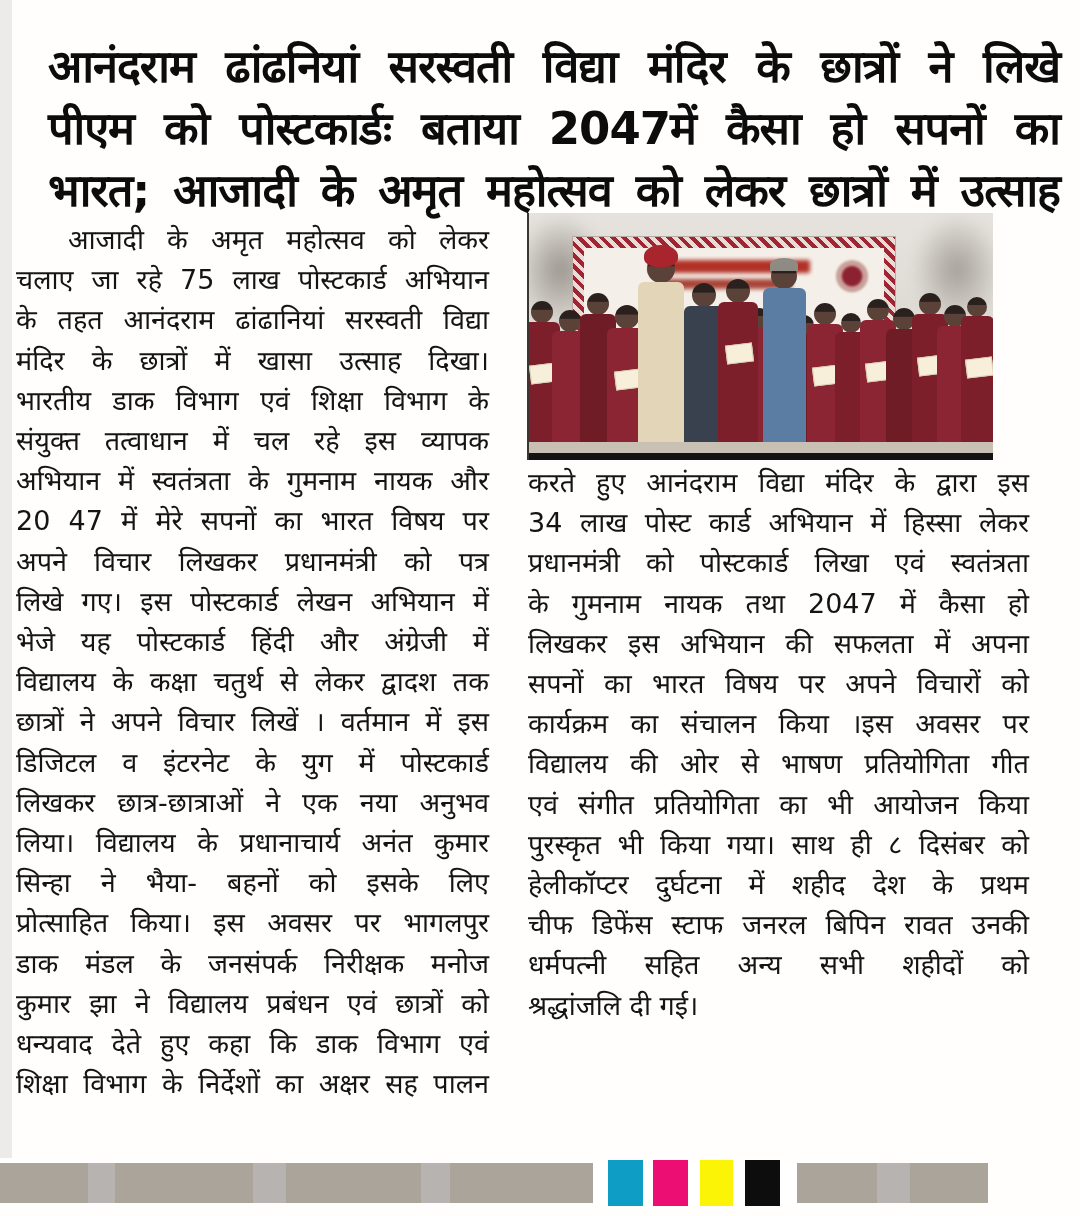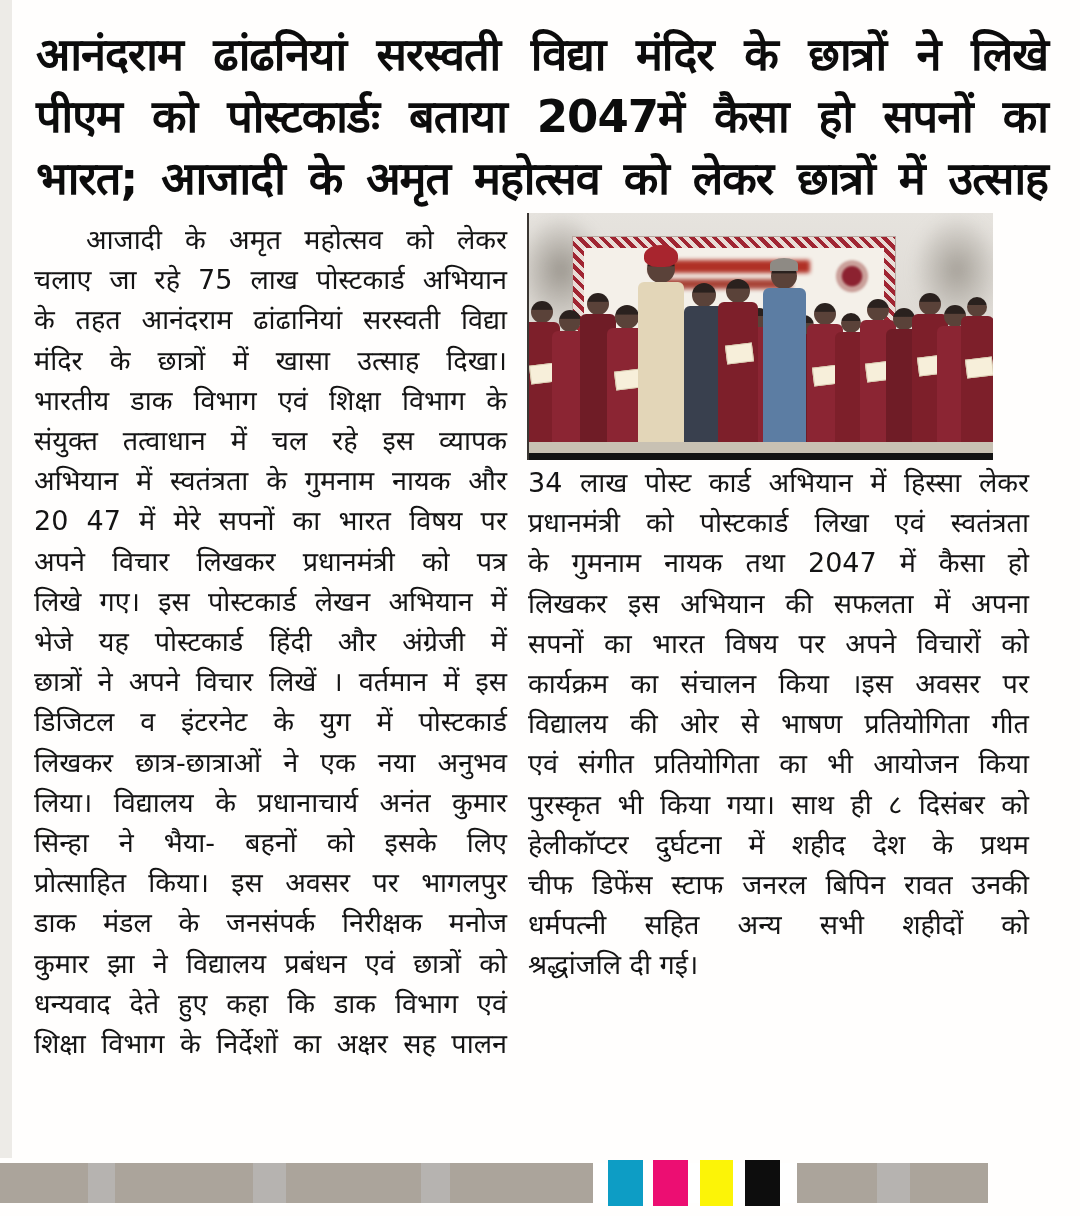--- a/index.html
+++ b/index.html
@@ -8,32 +8,32 @@
     background:#ffffff;
     font-family:"DejaVu Sans","Liberation Sans",sans-serif;
     position:relative;overflow:hidden;
     color:#111;
   }
   .page{position:absolute;inset:0;background:#fffefd;}
   .edge-strip{position:absolute;left:0;top:0;width:12px;height:1158px;background:#edebe7;}
 
   
   .headline{
-    position:absolute;left:32px;top:20px;width:1012px;margin:4px;
+    position:absolute;left:32px;top:20px;width:1012px;margin:16px;
     font-weight:800;color:#0c0c0c;
   }
   .headline-line{
     font-size:45px;line-height:62px;
     text-align:justify;text-align-last:justify;
     letter-spacing:-1px;
   }
 
   
   .col{position:absolute;color:#141414;}
-  .col-left{left:34px;top:220px;width:473px;}
+  .col-left{left:16px;top:220px;width:473px;}
   .col-right{left:528px;top:463px;width:501px;}
   .bodyline{
     font-size:27px;line-height:40.2px;
     text-align:justify;text-align-last:justify;
     white-space:normal;
   }
   .bodyline.ragged{text-align-last:left;}
 
   
   .photo{
@@ -189,33 +189,35 @@
       <div class="bodyline">चलाए जा रहे 75 लाख पोस्टकार्ड अभियान</div>
       <div class="bodyline">के तहत आनंदराम ढांढानियां  सरस्वती विद्या</div>
       <div class="bodyline">मंदिर के छात्रों में खासा उत्साह दिखा।</div>
       <div class="bodyline">भारतीय डाक विभाग एवं शिक्षा विभाग के</div>
       <div class="bodyline">संयुक्त तत्वाधान में चल रहे इस व्यापक</div>
       <div class="bodyline">अभियान में स्वतंत्रता के गुमनाम नायक और</div>
       <div class="bodyline">20 47 में मेरे सपनों का भारत विषय पर</div>
       <div class="bodyline">अपने विचार लिखकर प्रधानमंत्री को पत्र</div>
       <div class="bodyline">लिखे गए। इस पोस्टकार्ड लेखन अभियान में</div>
       <div class="bodyline">भेजे यह पोस्टकार्ड हिंदी और अंग्रेजी में</div>
+      <div class="bodyline">विद्यालय के कक्षा चतुर्थ से लेकर द्वादश तक</div>
       <div class="bodyline">छात्रों ने अपने विचार लिखें । वर्तमान में इस</div>
       <div class="bodyline">डिजिटल व इंटरनेट के युग में पोस्टकार्ड</div>
       <div class="bodyline">लिखकर छात्र-छात्राओं ने एक नया अनुभव</div>
       <div class="bodyline">लिया। विद्यालय के प्रधानाचार्य अनंत कुमार</div>
       <div class="bodyline">सिन्हा ने भैया- बहनों को इसके लिए</div>
       <div class="bodyline">प्रोत्साहित किया। इस अवसर पर भागलपुर</div>
       <div class="bodyline">डाक मंडल के जनसंपर्क निरीक्षक मनोज</div>
       <div class="bodyline">कुमार झा ने विद्यालय प्रबंधन एवं छात्रों को</div>
       <div class="bodyline">धन्यवाद देते हुए कहा कि डाक विभाग एवं</div>
       <div class="bodyline">शिक्षा विभाग के निर्देशों का अक्षर सह पालन</div>
     </div>
 
   <div class="col col-right">
+      <div class="bodyline">करते हुए आनंदराम विद्या मंदिर के द्वारा इस</div>
       <div class="bodyline">34 लाख पोस्ट कार्ड अभियान में हिस्सा लेकर</div>
       <div class="bodyline">प्रधानमंत्री को पोस्टकार्ड लिखा एवं स्वतंत्रता</div>
       <div class="bodyline">के गुमनाम नायक तथा 2047 में कैसा हो</div>
       <div class="bodyline">लिखकर इस अभियान की सफलता में अपना</div>
       <div class="bodyline">सपनों का भारत विषय पर अपने विचारों को</div>
       <div class="bodyline">कार्यक्रम का संचालन किया ।इस अवसर पर</div>
       <div class="bodyline">विद्यालय की ओर से भाषण प्रतियोगिता गीत</div>
       <div class="bodyline">एवं संगीत प्रतियोगिता का भी आयोजन किया</div>
       <div class="bodyline">पुरस्कृत भी किया गया। साथ ही ८ दिसंबर को</div>
       <div class="bodyline">हेलीकॉप्टर दुर्घटना में शहीद देश के प्रथम</div>

